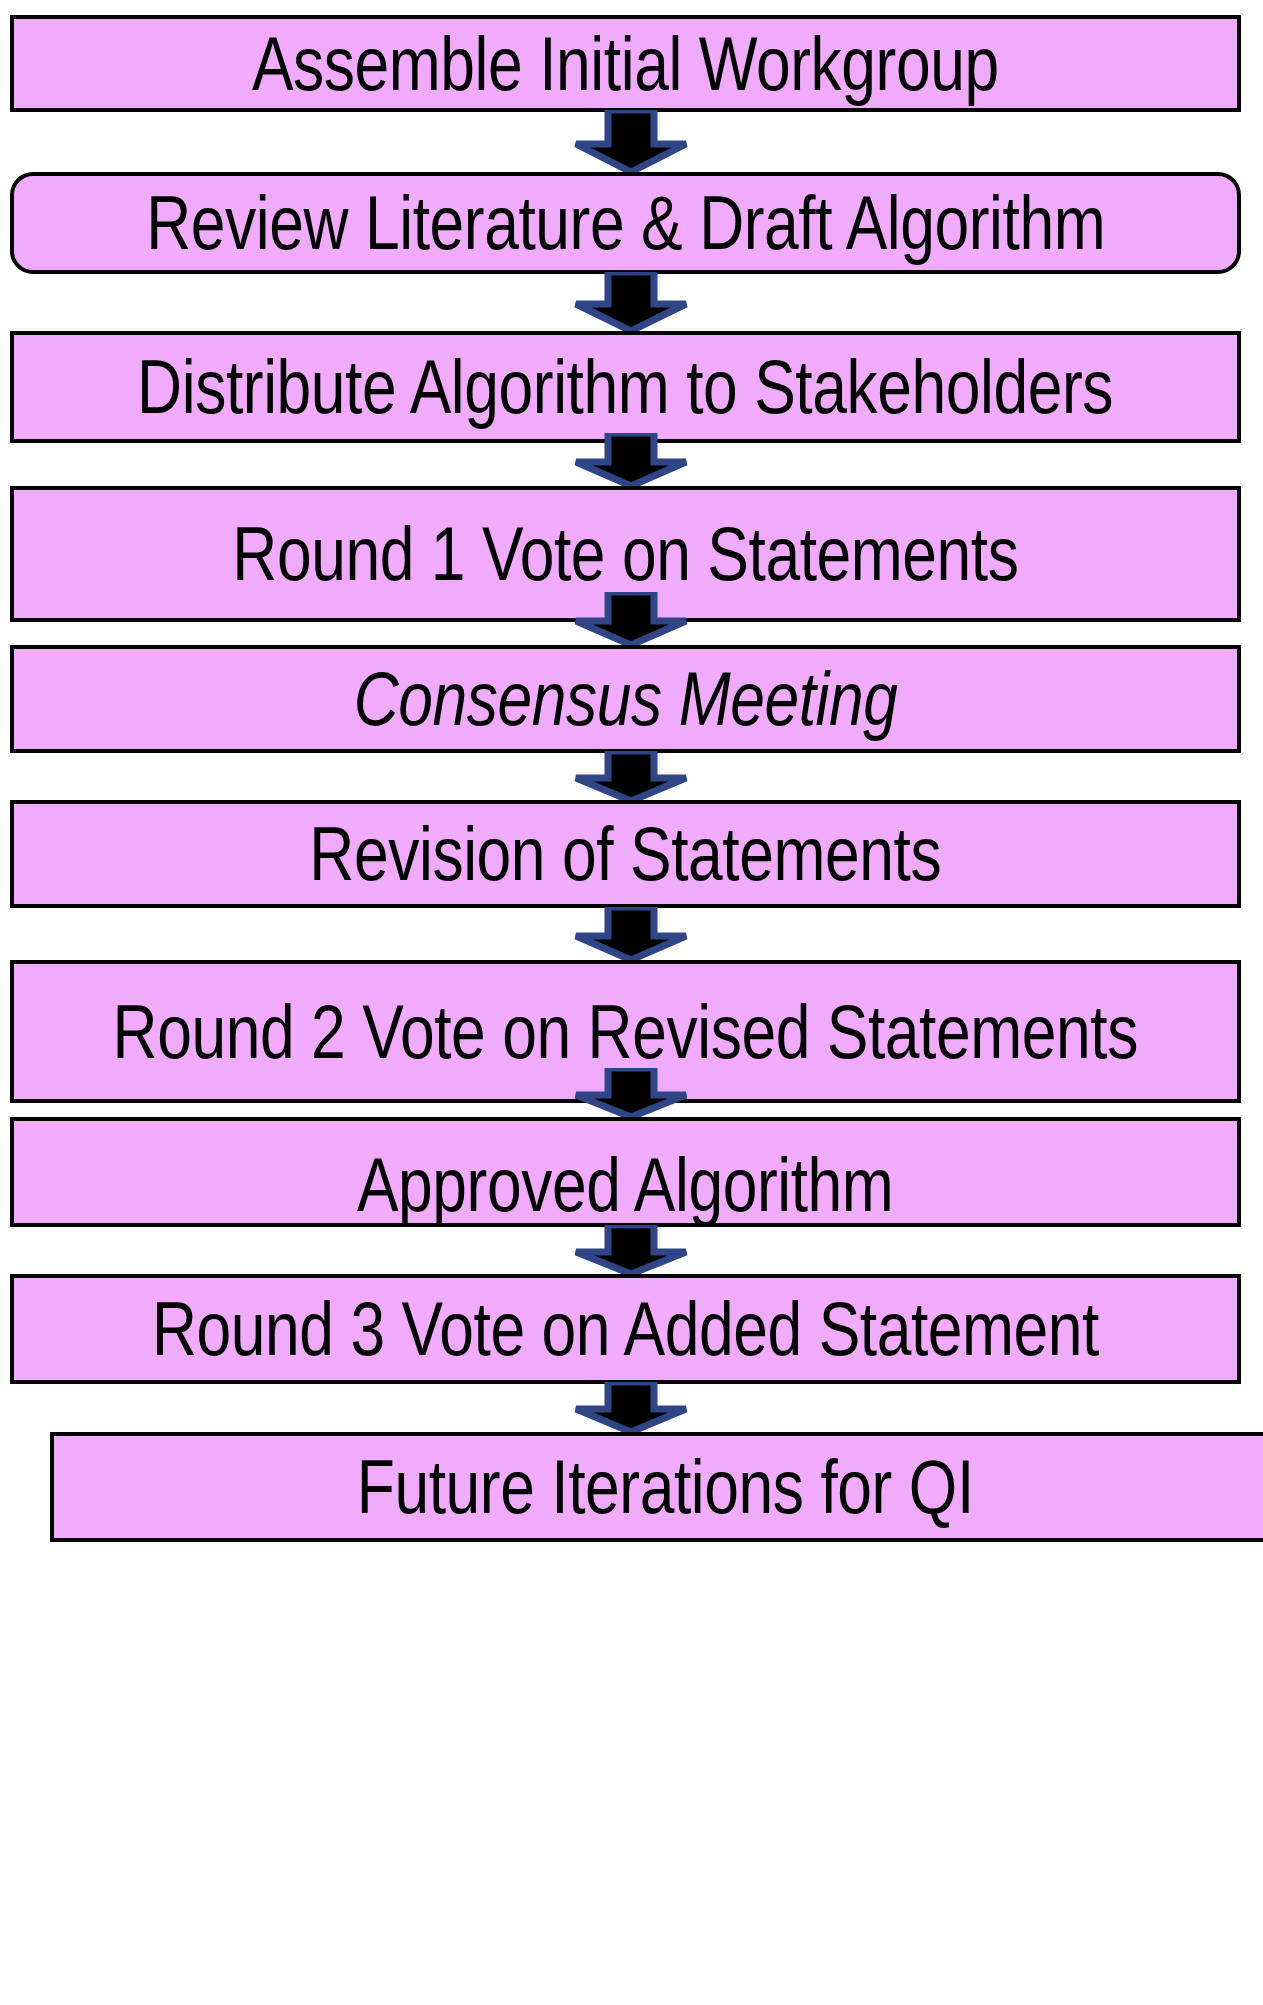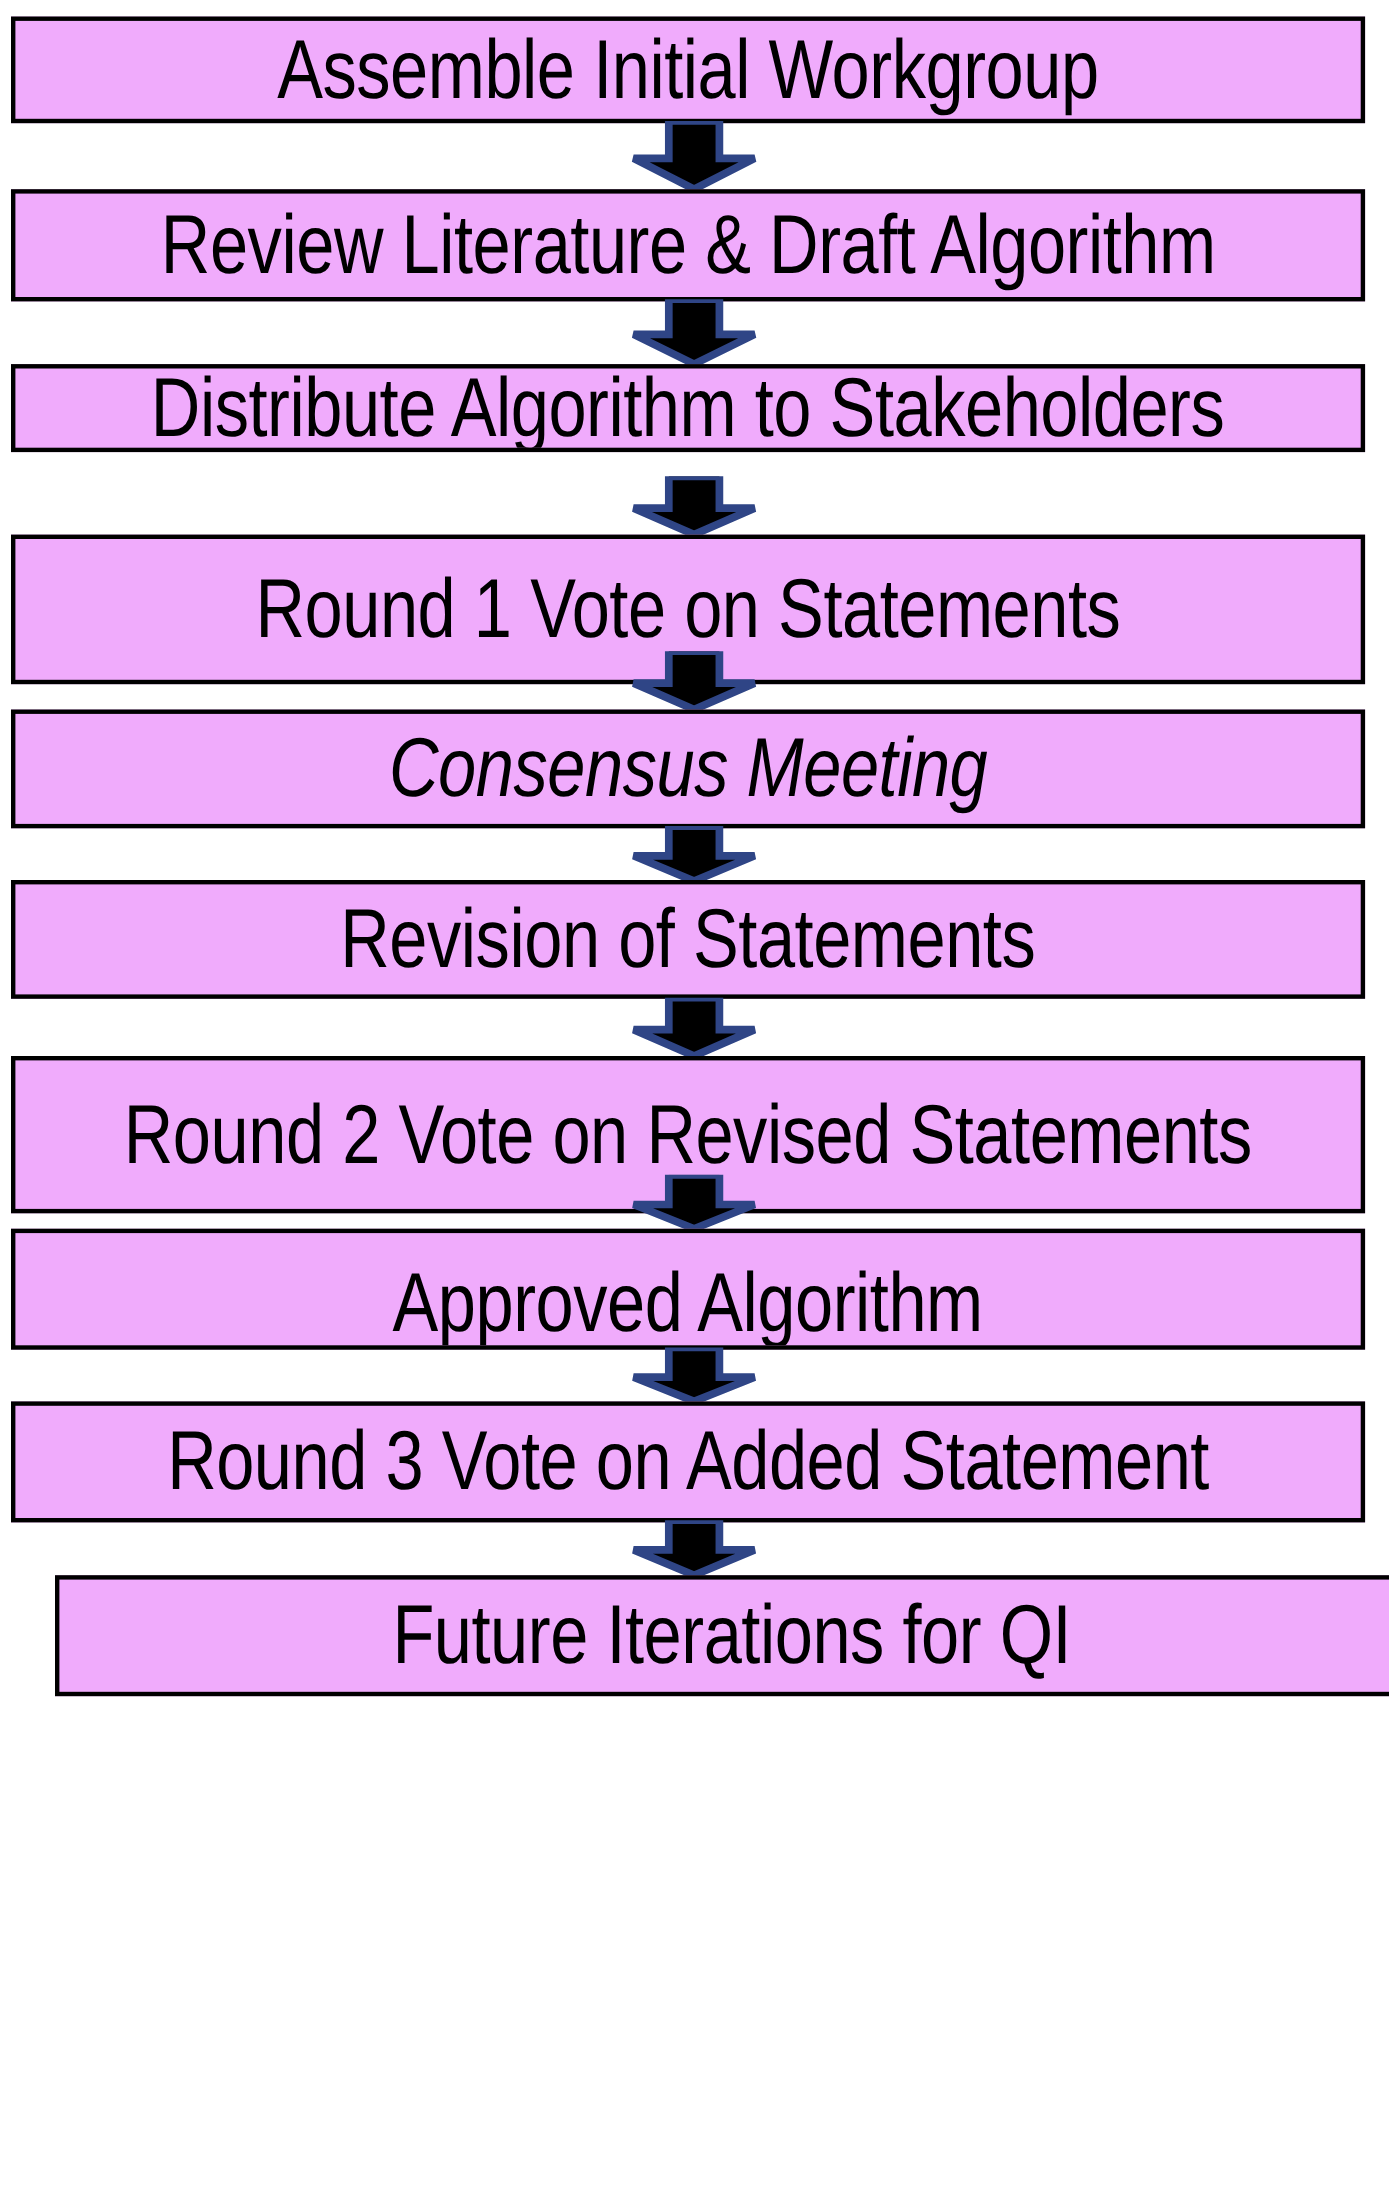--- a/index.html
+++ b/index.html
@@ -45,22 +45,22 @@
     line-height: 1.0;
     letter-spacing: -0.5px;
     white-space: nowrap;
     text-align: center;
     transform: scaleX(0.80);
     transform-origin: center center;
   }
 
   
   #node-0 { top: 15px;   height: 97px;  }
-  #node-1 { top: 172px;  height: 102px; }
-  #node-2 { top: 331px;  height: 80px; }
+  #node-1 { top: 172px;  height: 102px; border-radius: 23px; }
+  #node-2 { top: 331px;  height: 112px; }
   #node-3 { top: 486px;  height: 136px; }
   #node-4 { top: 645px;  height: 108px; font-style: italic; }
   #node-5 { top: 800px;  height: 108px; }
   #node-6 { top: 960px;  height: 143px; }
   #node-7 { top: 1117px; height: 110px; align-items: flex-end; }
   #node-8 { top: 1274px; height: 110px; }
   #node-9 { top: 1432px; height: 110px; margin-left: 40px; }
 
   
   .arrow {

